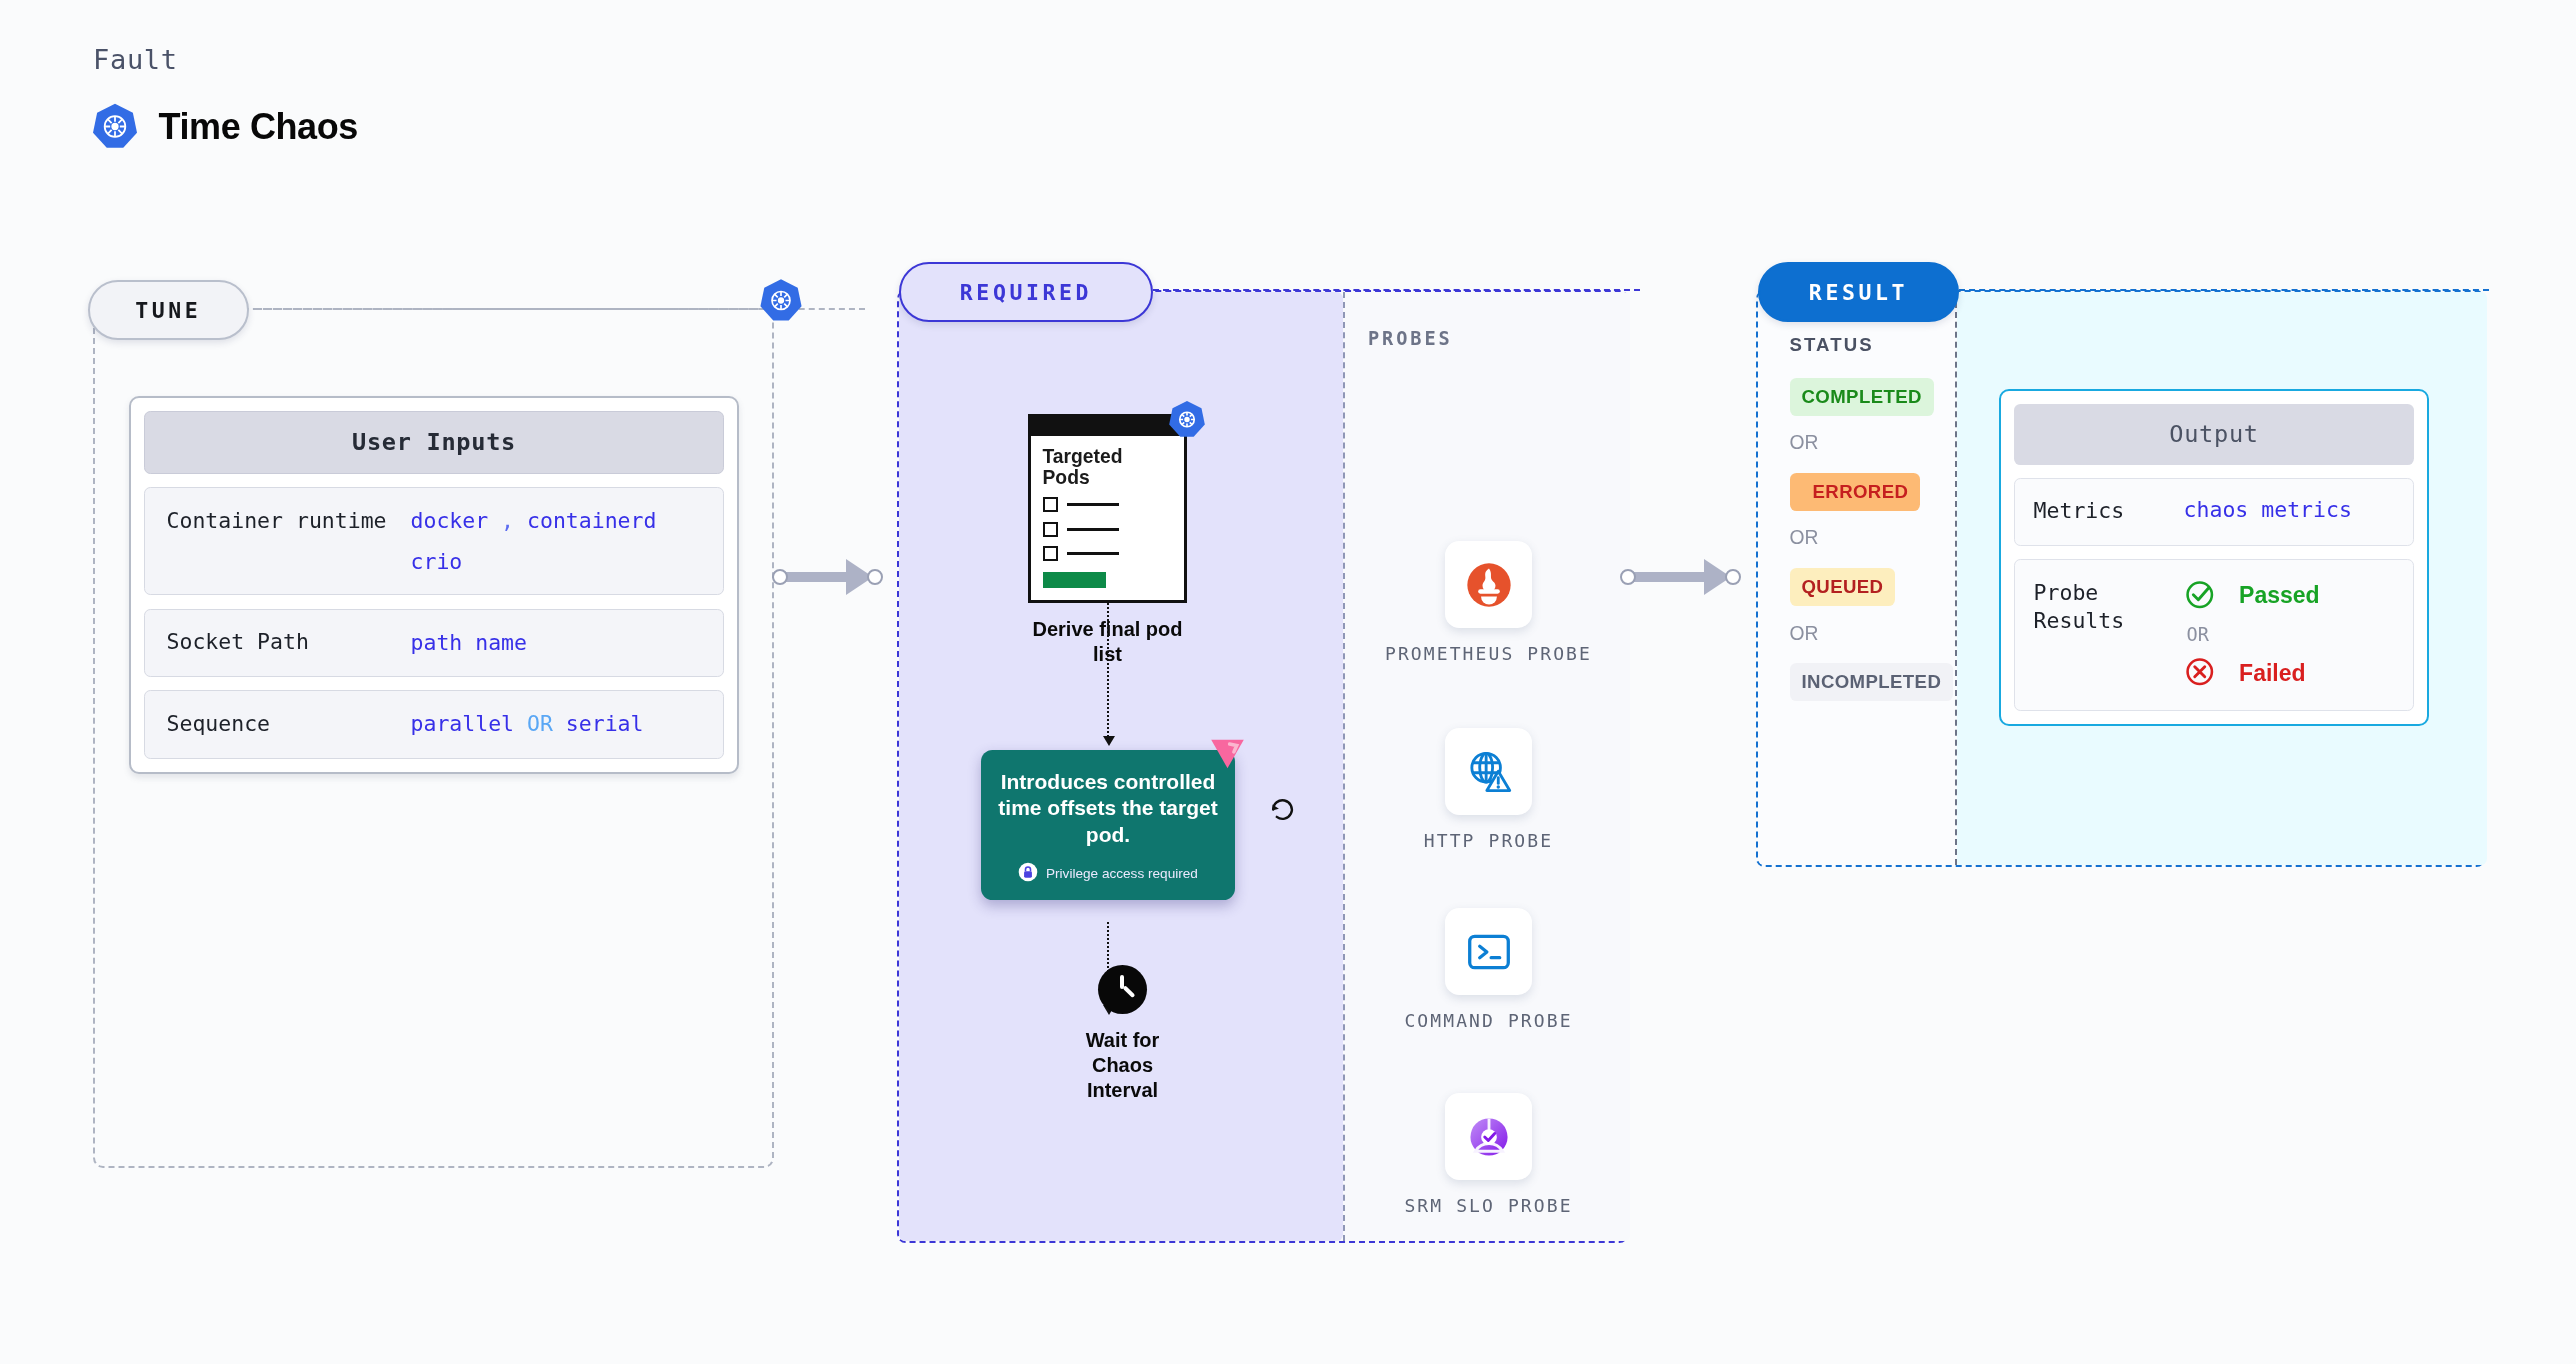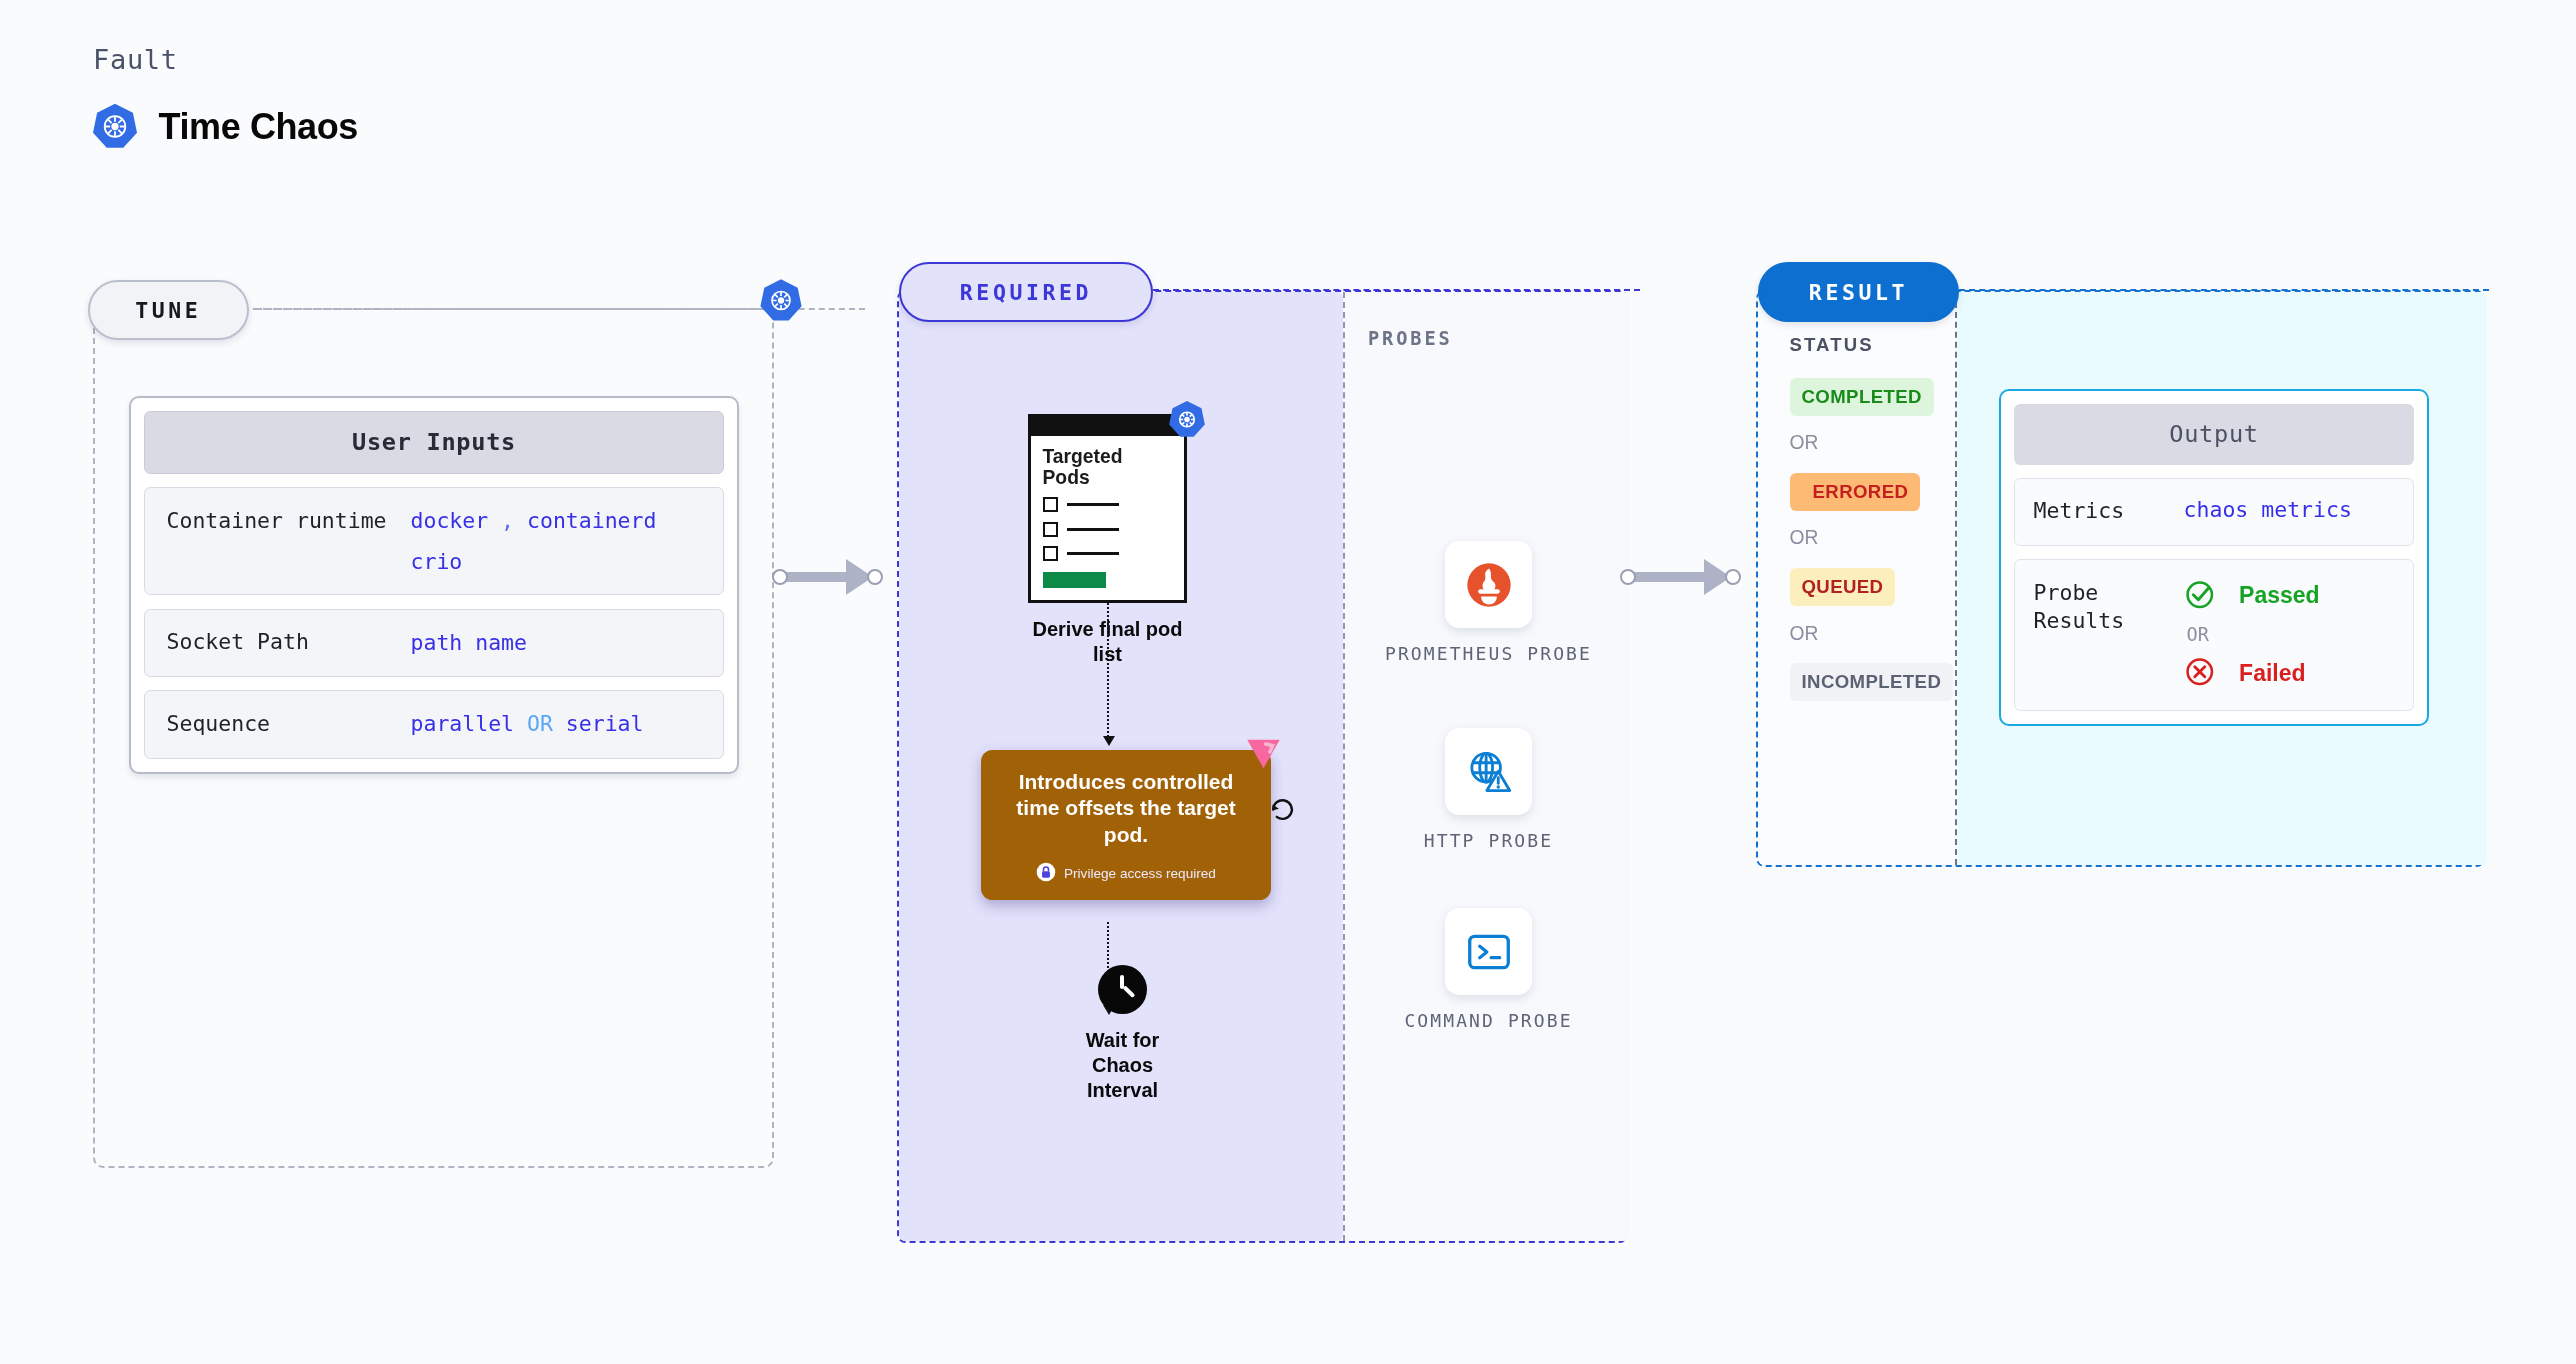--- a/index.html
+++ b/index.html
@@ -117,22 +117,22 @@
     color: #0a0a0a; line-height: 1.25;
   }
 
   .flow-arrow { position: absolute; left: 208px; width: 2.1px; background: transparent;
     border-left: 2.1px dotted #111; }
   .flow-head { position: absolute; left: 204px; width: 0; height: 0;
     border-left: 6.4px solid transparent; border-right: 6.4px solid transparent;
     border-top: 10.7px solid #111; }
 
   #tooltip {
-    position: absolute; left: 82px; top: 458px; width: 290px;
-    background: #a16207; border-radius: 11.5px; padding: 18.6px 17px 15.8px;
+    position: absolute; left: 82px; top: 458px; width: 254px;
+    background: #0f766e; border-radius: 11.5px; padding: 18.6px 17px 15.8px;
     box-shadow: 0 5.7px 13px rgba(45,40,120,.3);
   }
   #tooltip-text { color: #fff; font-size: 21px; font-weight: 700; line-height: 1.26; text-align: center; }
   #tooltip-priv { display: flex; align-items: center; justify-content: center; gap: 7.9px; margin-top: 14.3px; }
   #tooltip-priv-text { color: #eceaff; font-size: 13.6px; }
   #ribbon { position: absolute; right: -11.5px; top: -13px; }
   #loop-icon { position: absolute; left: 367px; top: 501px; }
 
   #clock-node { position: absolute; left: 166px; top: 673px; width: 115px; text-align: center; }
   .clock-circle { width: 49px; height: 49px; border-radius: 50%; background: #080808;
@@ -298,20 +298,37 @@
     <div class="probe-item" style="top:616px;">
       <div class="probe-tile">
         <svg width="50" height="46" viewBox="0 0 70 64">
           <rect x="8" y="10" width="54" height="44" rx="7" fill="none" stroke="#0c7fd4" stroke-width="4.6"></rect>
           <path d="M22 24l10 8-10 8M38 40h12" stroke="#0c7fd4" stroke-width="4.6" fill="none" stroke-linecap="round" stroke-linejoin="round"></path>
         </svg>
       </div>
       <div class="probe-name">COMMAND PROBE</div>
     </div>
 
+    <div class="probe-item" style="top:801px;">
+      <div class="probe-tile">
+        <svg width="50" height="50" viewBox="0 0 70 70">
+          <defs>
+              <linearGradient id="slog" x1="0" y1="0" x2="1" y2="1">
+            <stop offset="0" stop-color="#c08cf7"></stop>
+                <stop offset="1" stop-color="#8318e8"></stop>
+          </linearGradient>
+            </defs>
+          <circle cx="35" cy="35" r="26" fill="url(#slog)"></circle>
+          <path d="M35 9v20M16 55a22 22 0 0 1 38 0z" stroke="#f7f2ff" stroke-width="4" fill="none"></path>
+          <circle cx="35" cy="35" r="11" fill="#fff"></circle>
+          <path d="M29 35l5 5 9-10" stroke="#8318e8" stroke-width="4" fill="none" stroke-linecap="round" stroke-linejoin="round"></path>
+        </svg>
+      </div>
+      <div class="probe-name">SRM SLO PROBE</div>
+    </div>
   </div>
 
   <div id="exec-connector"></div>
   <div id="exec-badge" class="panel-badge mono">REQUIRED</div>
 
   <div id="pods-card">
     <div class="pods-window">
       <div class="pods-titlebar"></div>
       <div class="pods-body">
         <div class="pods-title">Targeted Pods</div>

